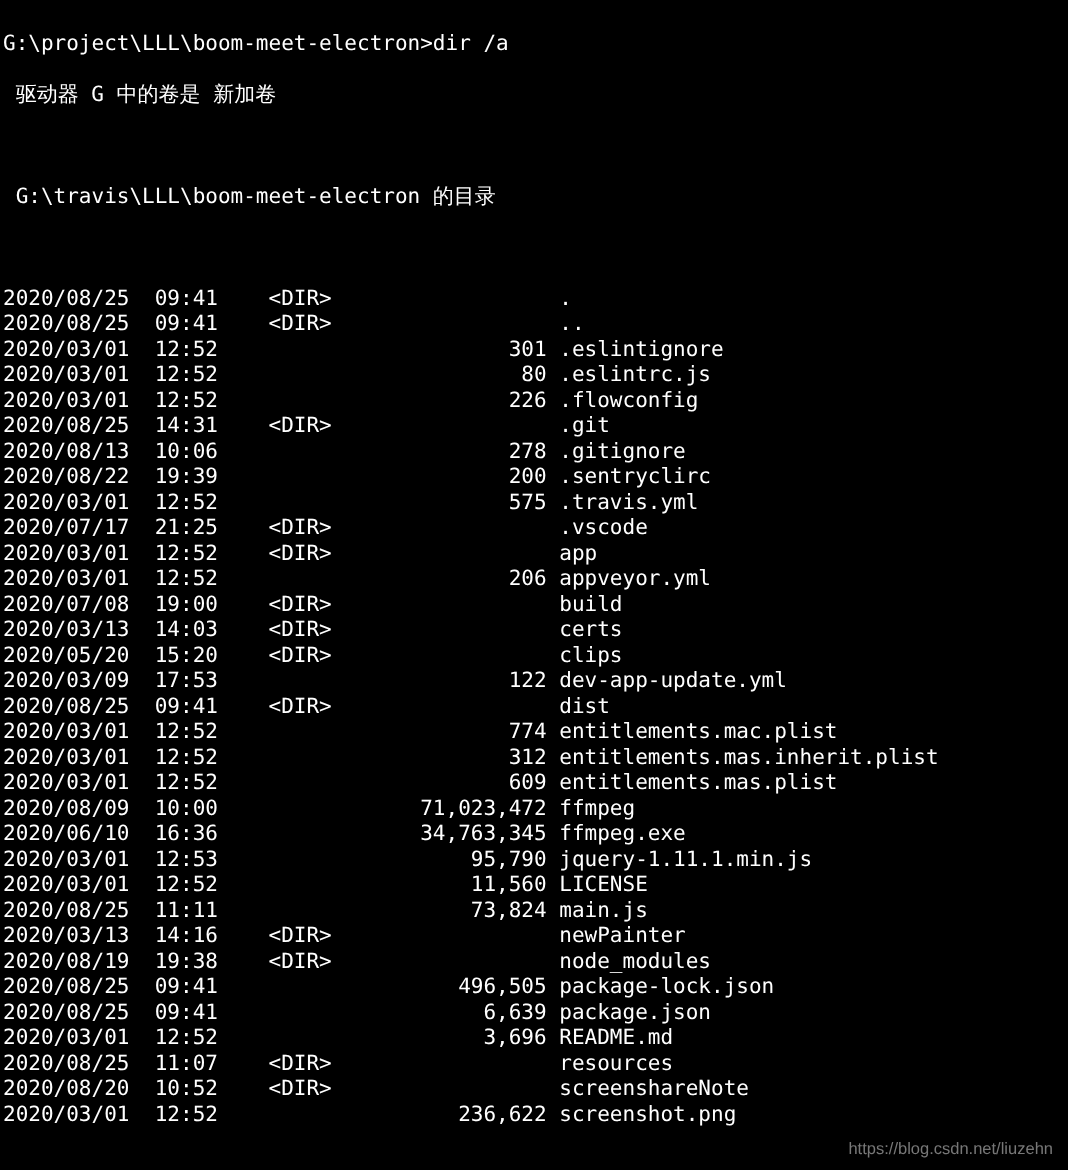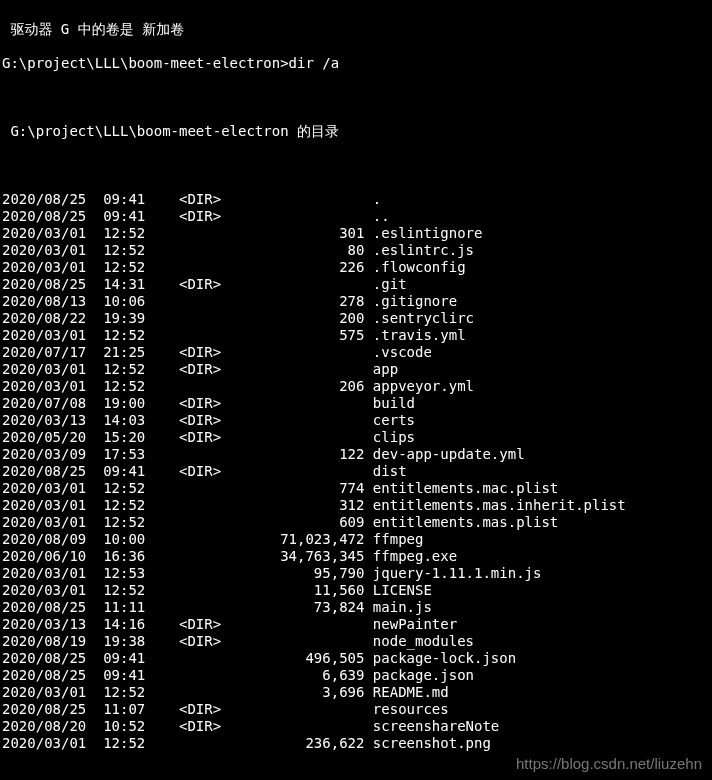--- a/index.html
+++ b/index.html
@@ -18,32 +18,32 @@
     padding: 4px 2px;
     white-space: pre;
     line-height: 17px;
   }
   .line { display: block; }
   .watermark {
     position: absolute;
     bottom: 8px;
     right: 10px;
     color: #aaa;
-    font-size: 15px;
+    font-size: 11px;
     font-family: sans-serif;
     opacity: 0.7;
   }
 </style>
 </head>
 <body>
 
 <div class="terminal">
+<span class="line">G:\project\LLL\boom-meet-electron&gt;dir /a</span>
 <span class="line"> 驱动器 G 中的卷是 新加卷</span>
-<span class="line">G:\project\LLL\boom-meet-electron&gt;dir /a</span>
 <span class="line"> </span>
-<span class="line"> G:\project\LLL\boom-meet-electron 的目录</span>
+<span class="line"> G:\travis\LLL\boom-meet-electron 的目录</span>
 <span class="line"> </span>
 <div id="entries"><span class="line">2020/08/25  09:41    &lt;DIR&gt;                  .</span><span class="line">2020/08/25  09:41    &lt;DIR&gt;                  ..</span><span class="line">2020/03/01  12:52                       301 .eslintignore</span><span class="line">2020/03/01  12:52                        80 .eslintrc.js</span><span class="line">2020/03/01  12:52                       226 .flowconfig</span><span class="line">2020/08/25  14:31    &lt;DIR&gt;                  .git</span><span class="line">2020/08/13  10:06                       278 .gitignore</span><span class="line">2020/08/22  19:39                       200 .sentryclirc</span><span class="line">2020/03/01  12:52                       575 .travis.yml</span><span class="line">2020/07/17  21:25    &lt;DIR&gt;                  .vscode</span><span class="line">2020/03/01  12:52    &lt;DIR&gt;                  app</span><span class="line">2020/03/01  12:52                       206 appveyor.yml</span><span class="line">2020/07/08  19:00    &lt;DIR&gt;                  build</span><span class="line">2020/03/13  14:03    &lt;DIR&gt;                  certs</span><span class="line">2020/05/20  15:20    &lt;DIR&gt;                  clips</span><span class="line">2020/03/09  17:53                       122 dev-app-update.yml</span><span class="line">2020/08/25  09:41    &lt;DIR&gt;                  dist</span><span class="line">2020/03/01  12:52                       774 entitlements.mac.plist</span><span class="line">2020/03/01  12:52                       312 entitlements.mas.inherit.plist</span><span class="line">2020/03/01  12:52                       609 entitlements.mas.plist</span><span class="line">2020/08/09  10:00                71,023,472 ffmpeg</span><span class="line">2020/06/10  16:36                34,763,345 ffmpeg.exe</span><span class="line">2020/03/01  12:53                    95,790 jquery-1.11.1.min.js</span><span class="line">2020/03/01  12:52                    11,560 LICENSE</span><span class="line">2020/08/25  11:11                    73,824 main.js</span><span class="line">2020/03/13  14:16    &lt;DIR&gt;                  newPainter</span><span class="line">2020/08/19  19:38    &lt;DIR&gt;                  node_modules</span><span class="line">2020/08/25  09:41                   496,505 package-lock.json</span><span class="line">2020/08/25  09:41                     6,639 package.json</span><span class="line">2020/03/01  12:52                     3,696 README.md</span><span class="line">2020/08/25  11:07    &lt;DIR&gt;                  resources</span><span class="line">2020/08/20  10:52    &lt;DIR&gt;                  screenshareNote</span><span class="line">2020/03/01  12:52                   236,622 screenshot.png</span></div>
 
 
 </div>
 
 <div class="watermark">https://blog.csdn.net/liuzehn</div>
 
 </body></html>

